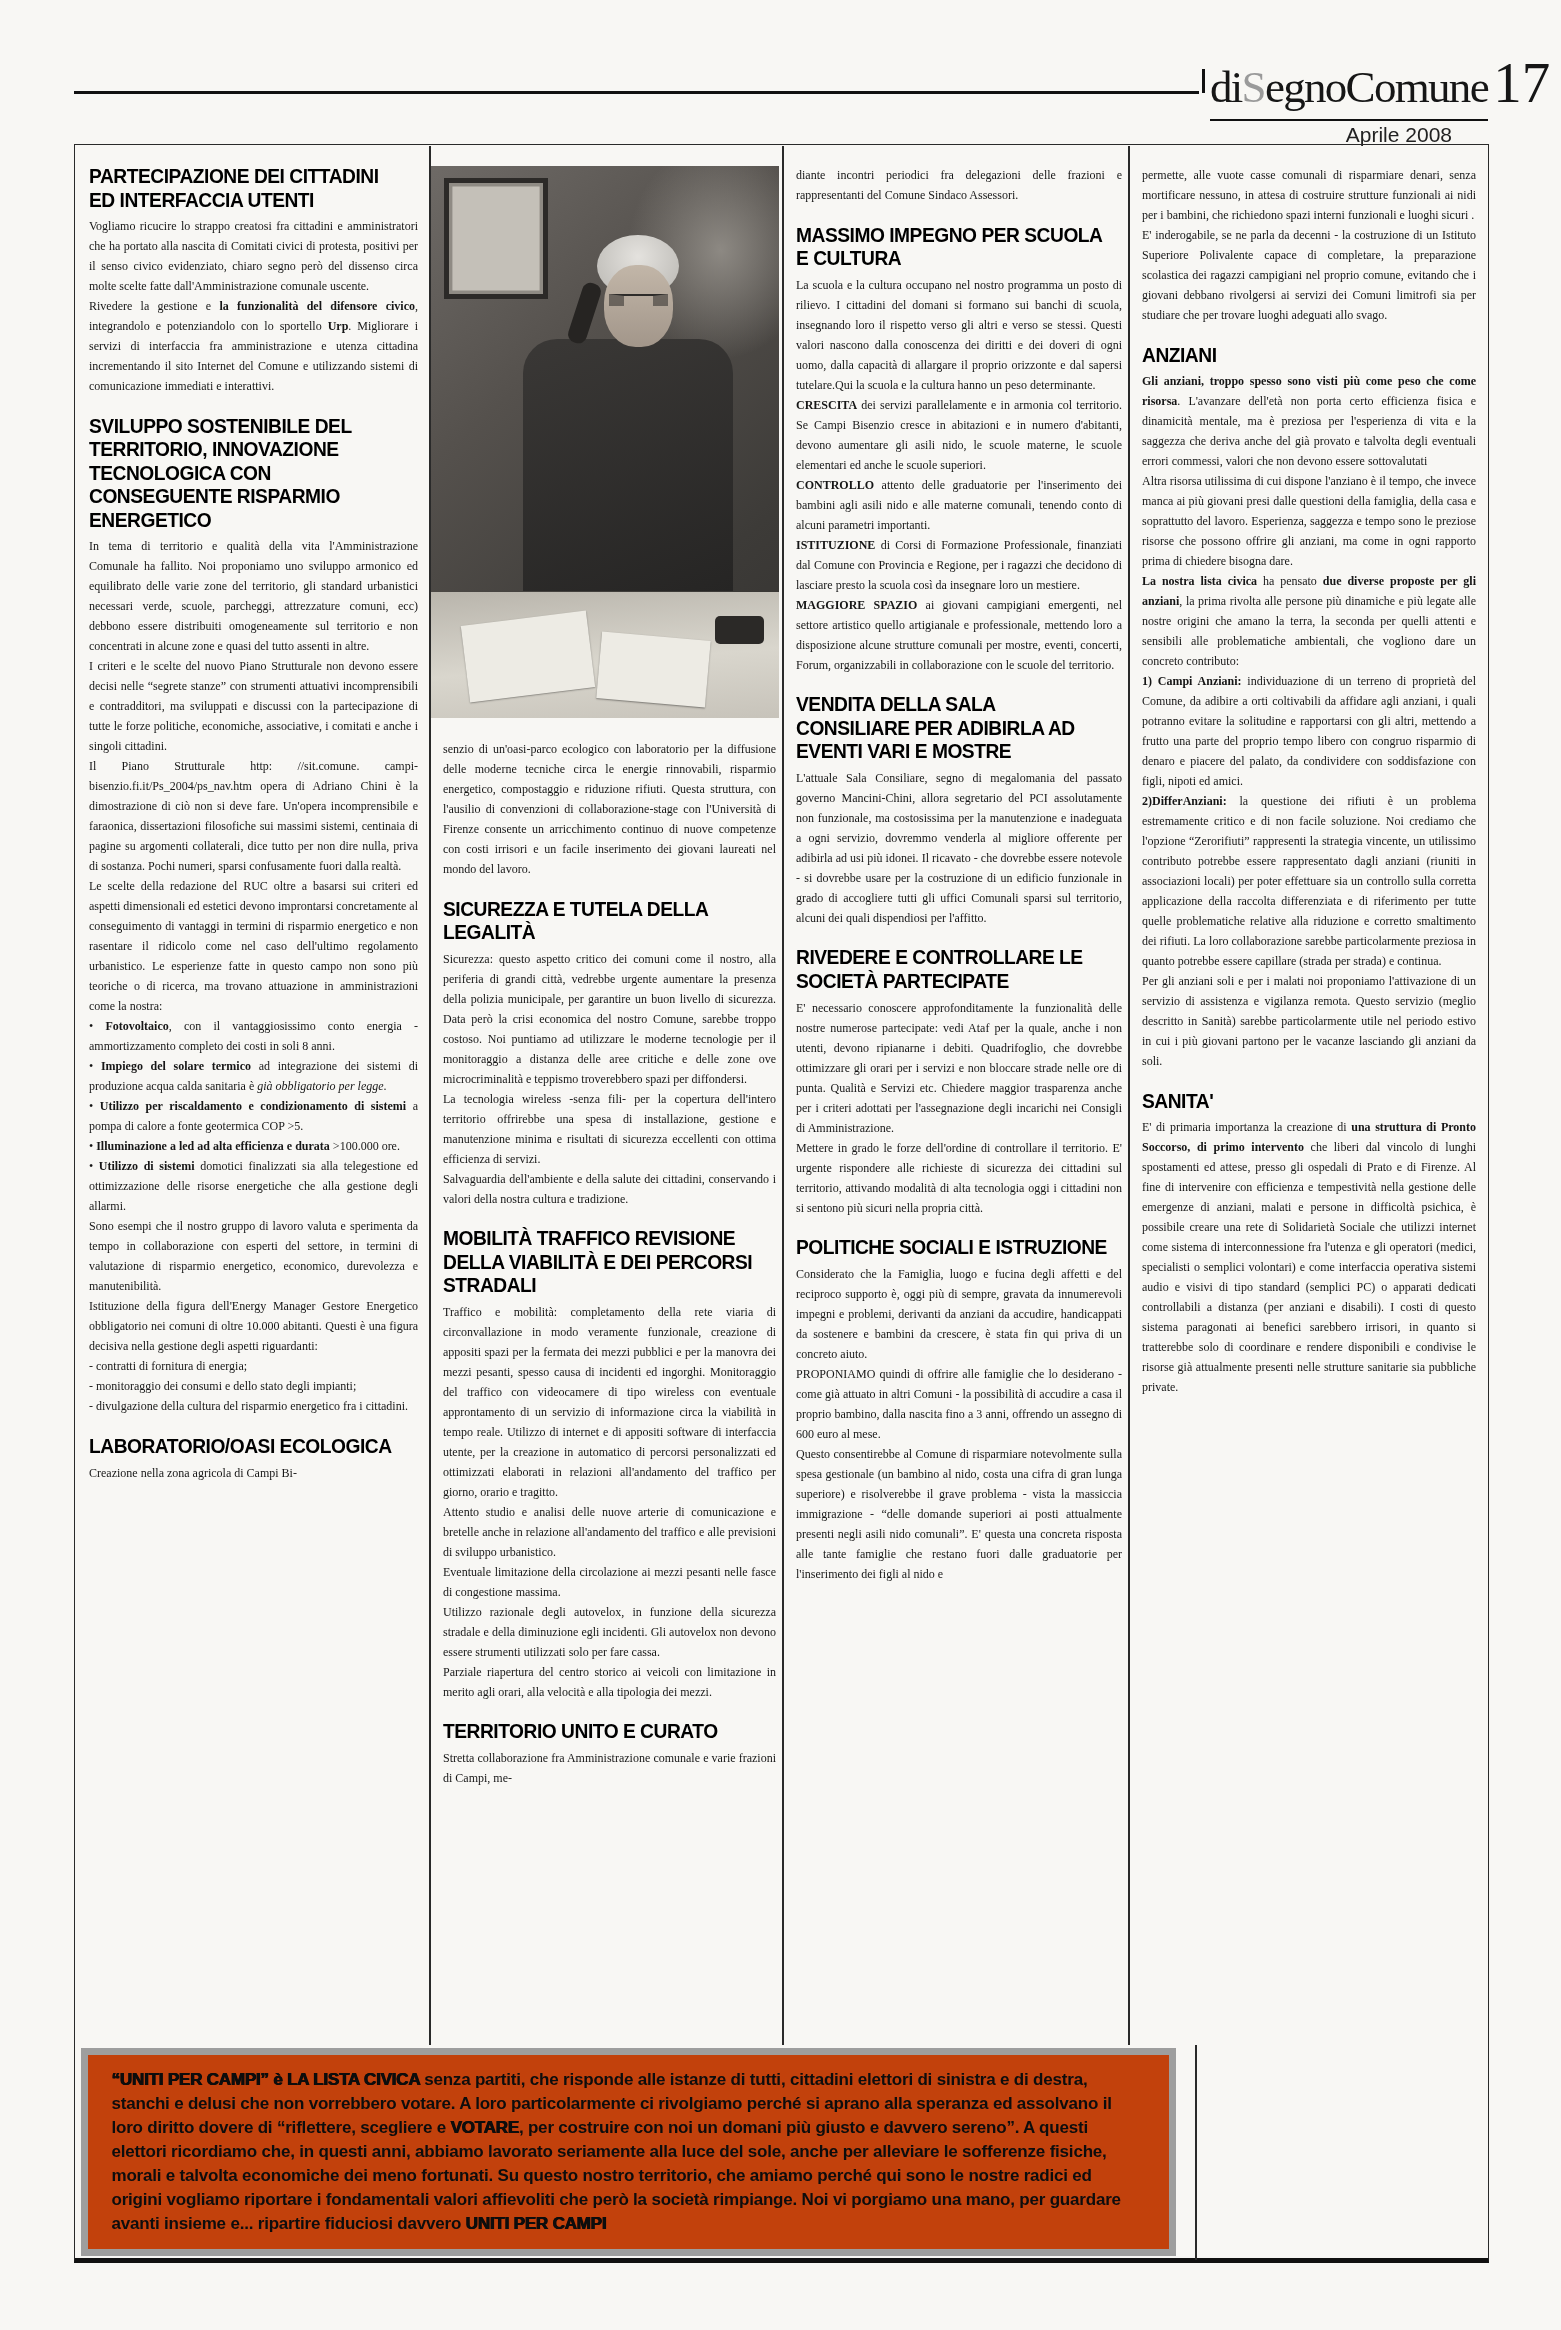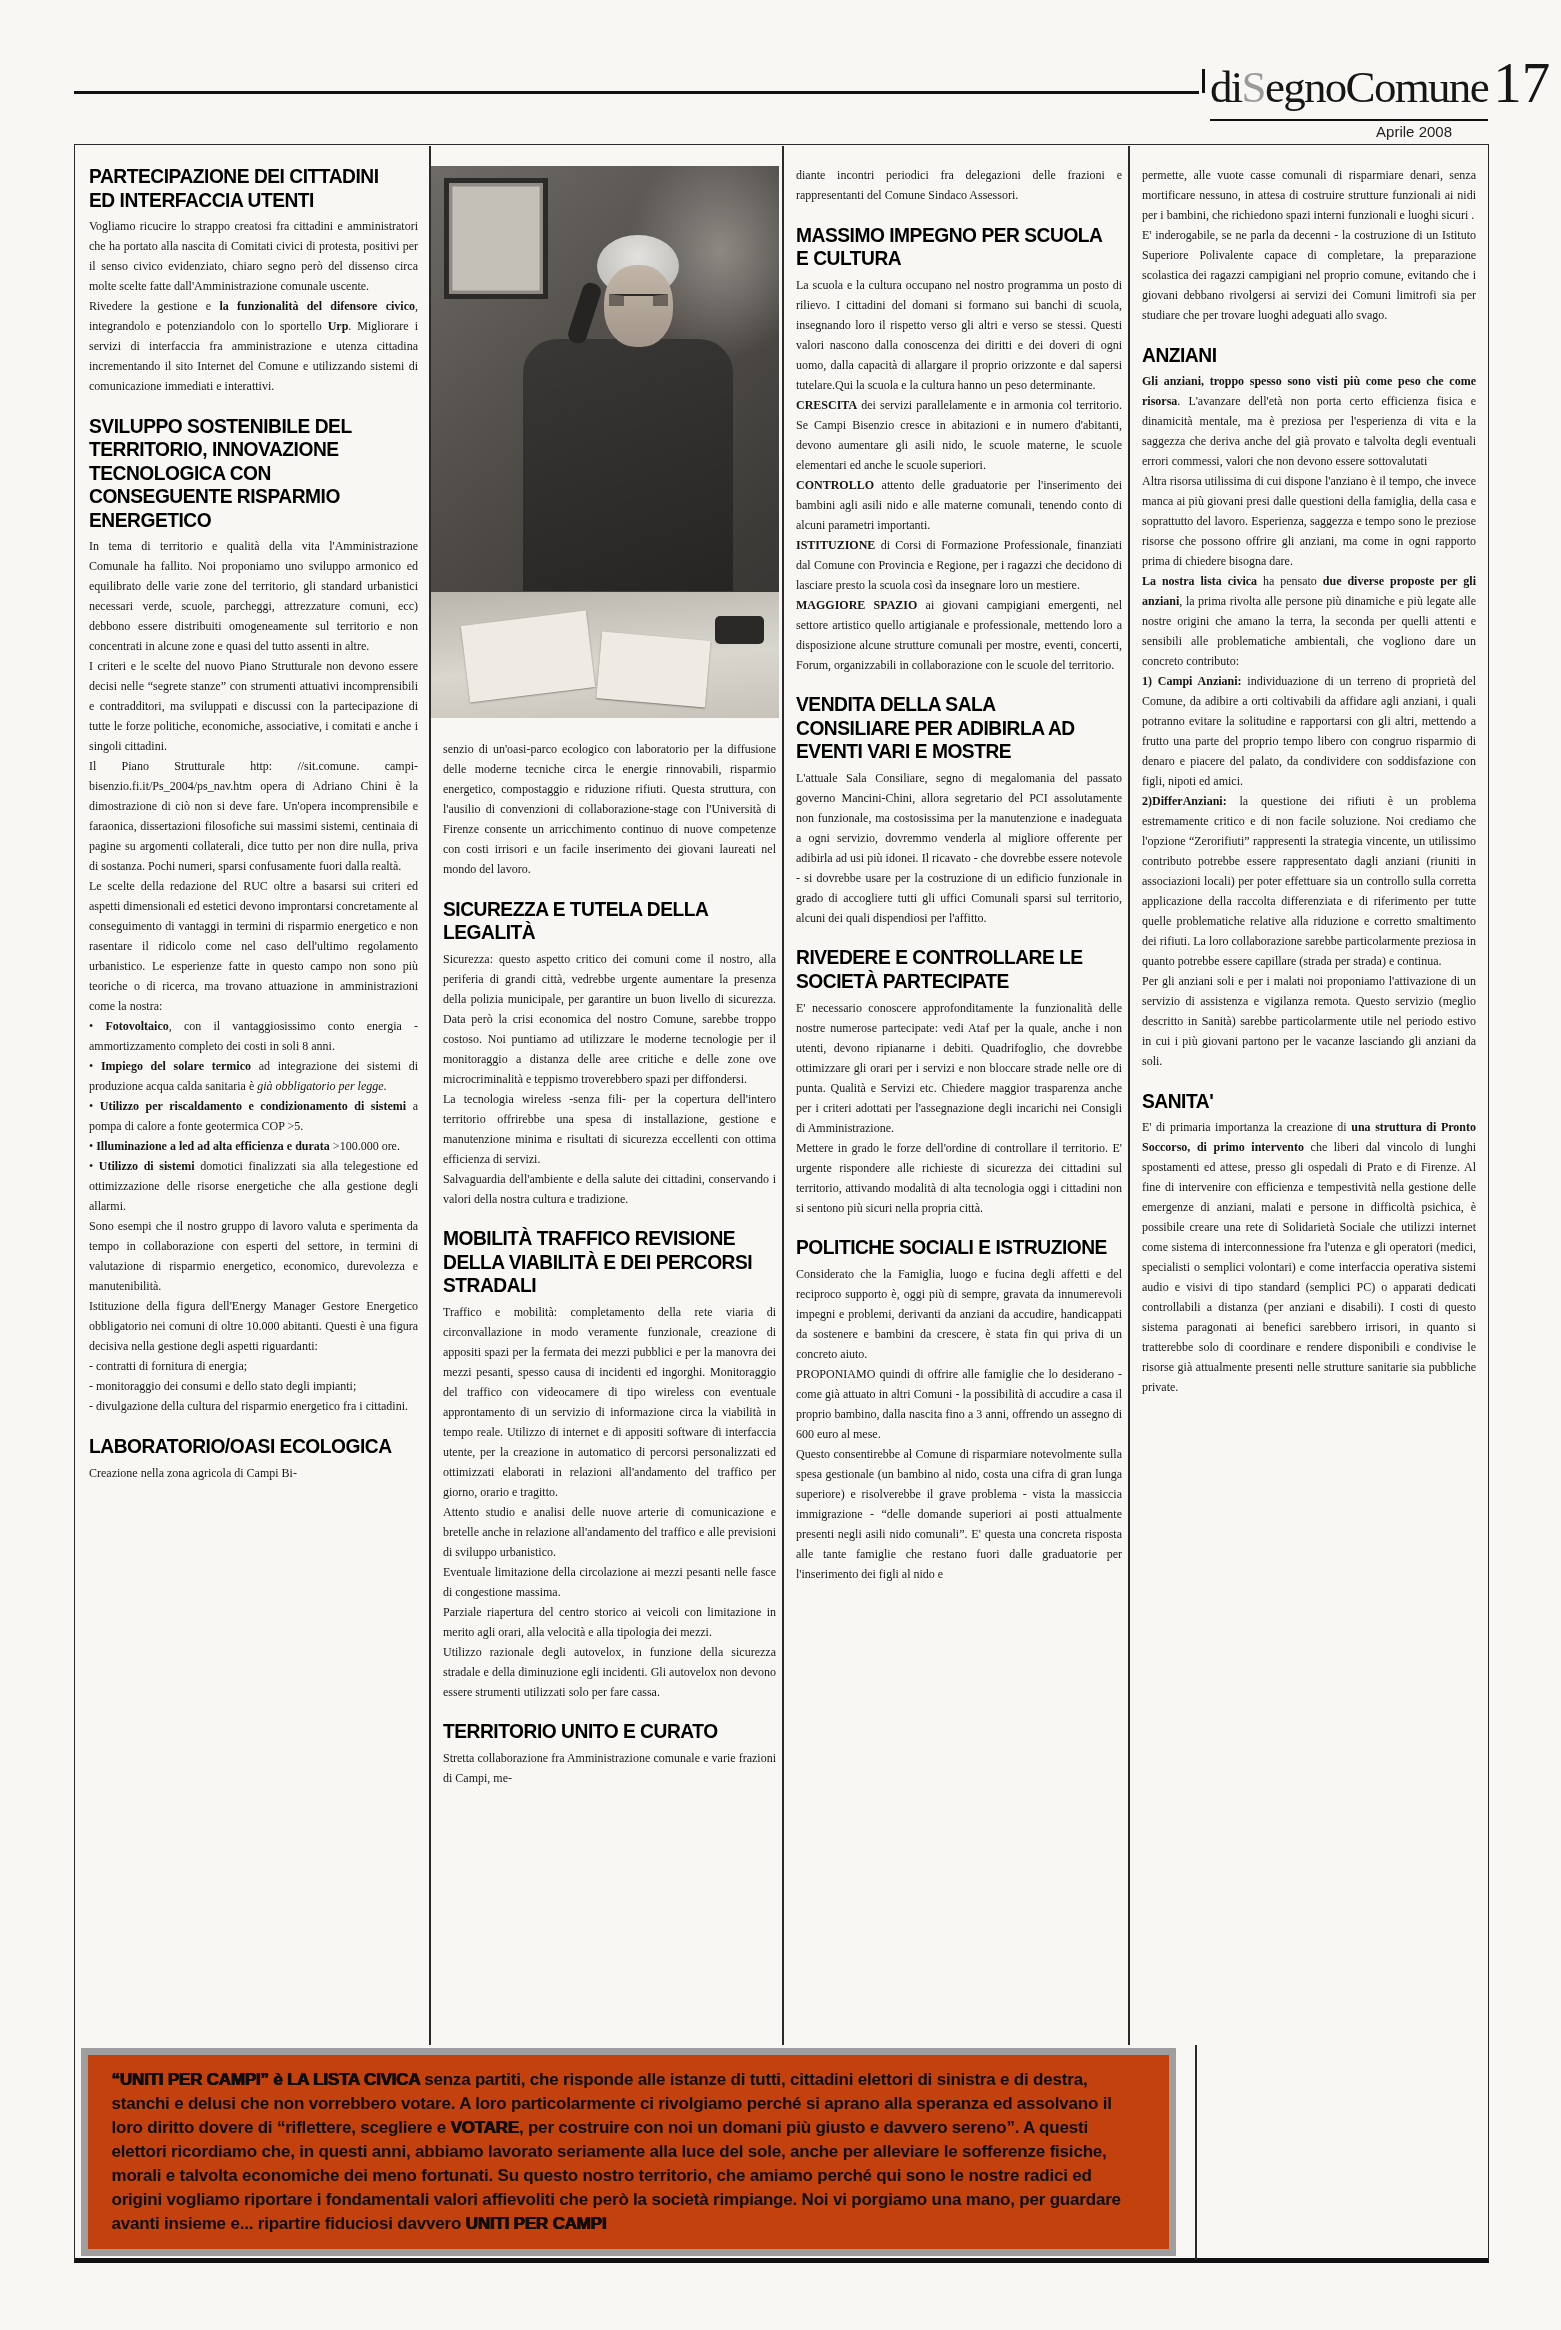--- a/index.html
+++ b/index.html
@@ -7,21 +7,21 @@
         font-family:"Liberation Serif",serif;color:#161616;overflow:hidden;}
 
   
   .mast-rule{position:absolute;left:74px;top:91px;width:1125px;height:2.5px;background:#111;}
   .mast-tick{position:absolute;left:1202px;top:69px;width:2.5px;height:24px;background:#111;}
   .masthead{position:absolute;left:1210px;top:50px;white-space:nowrap;}
   .mast-name{font-size:45px;letter-spacing:-1.7px;border-bottom:2.5px solid #111;padding-bottom:7px;}
   .mast-name .gray{color:#9a9a9a;}
   .mast-num{font-size:57px;margin-left:2px;}
   .mast-date{position:absolute;left:1209px;top:123px;width:243px;text-align:right;
-             font-family:"Liberation Sans",sans-serif;font-size:15px;color:#222;}
+             font-family:"Liberation Sans",sans-serif;font-size:21px;color:#222;}
 
   
   .frame{position:absolute;left:74px;top:144px;width:1415px;height:2119px;
          border:1.7px solid #2a2a2a;border-bottom:5px solid #111;box-sizing:border-box;}
   .vline{position:absolute;top:146px;width:1.7px;height:1899px;background:#2a2a2a;}
   .v1{left:429px;} .v2{left:782px;} .v3{left:1128px;}
   .v4{position:absolute;left:1195px;top:2045px;width:1.7px;height:215px;background:#2a2a2a;}
 
   
   .col{position:absolute;top:165px;height:1877px;overflow:hidden;text-align:justify;}
@@ -129,22 +129,22 @@
   <div class="col c2">
       <p class="para"><span>senzio di un'oasi-parco ecologico con laboratorio per la diffusione delle moderne tecniche circa le energie rinnovabili, risparmio energetico, compostaggio e riduzione rifiuti. Questa struttura, con l'ausilio di convenzioni di collaborazione-stage con l'Università di Firenze consente un arricchimento continuo di nuove competenze con costi irrisori e un facile inserimento dei giovani laureati nel mondo del lavoro.</span></p>
       <h3 class="hd">SICUREZZA E TUTELA DELLA LEGALITÀ</h3>
       <p class="para"><span>Sicurezza: questo aspetto critico dei comuni come il nostro, alla periferia di grandi città, vedrebbe urgente aumentare la presenza della polizia municipale, per garantire un buon livello di sicurezza. Data però la crisi economica del nostro Comune, sarebbe troppo costoso. Noi puntiamo ad utilizzare le moderne tecnologie per il monitoraggio a distanza delle aree critiche e delle zone ove microcriminalità e teppismo troverebbero spazi per diffondersi.</span></p>
       <p class="para"><span>La tecnologia wireless -senza fili- per la copertura dell'intero territorio offrirebbe una spesa di installazione, gestione e manutenzione minima e risultati di sicurezza eccellenti con ottima efficienza di servizi.</span></p>
       <p class="para"><span>Salvaguardia dell'ambiente e della salute dei cittadini, conservando i valori della nostra cultura e tradizione.</span></p>
       <h3 class="hd">MOBILITÀ TRAFFICO REVISIONE DELLA VIABILITÀ E DEI PERCORSI STRADALI</h3>
       <p class="para"><span>Traffico e mobilità: completamento della rete viaria di circonvallazione in modo veramente funzionale, creazione di appositi spazi per la fermata dei mezzi pubblici e per la manovra dei mezzi pesanti, spesso causa di incidenti ed ingorghi. Monitoraggio del traffico con videocamere di tipo wireless con eventuale approntamento di un servizio di informazione circa la viabilità in tempo reale. Utilizzo di internet e di appositi software di interfaccia utente, per la creazione in automatico di percorsi personalizzati ed ottimizzati elaborati in relazioni all'andamento del traffico per giorno, orario e tragitto.</span></p>
       <p class="para"><span>Attento studio e analisi delle nuove arterie di comunicazione e bretelle anche in relazione all'andamento del traffico e alle previsioni di sviluppo urbanistico.</span></p>
       <p class="para"><span>Eventuale limitazione della circolazione ai mezzi pesanti nelle fasce di congestione massima.</span></p>
+      <p class="para"><span>Utilizzo razionale degli autovelox, in funzione della sicurezza stradale e della diminuzione egli incidenti. Gli autovelox non devono essere strumenti utilizzati solo per fare cassa.</span></p>
       <p class="para"><span>Parziale riapertura del centro storico ai veicoli con limitazione in merito agli orari, alla velocità e alla tipologia dei mezzi.</span></p>
-      <p class="para"><span>Utilizzo razionale degli autovelox, in funzione della sicurezza stradale e della diminuzione egli incidenti. Gli autovelox non devono essere strumenti utilizzati solo per fare cassa.</span></p>
       <h3 class="hd">TERRITORIO UNITO E CURATO</h3>
       <p class="para"><span>Stretta collaborazione fra Amministrazione comunale e varie frazioni di Campi, me-</span></p>
     </div>
   <div class="col c3">
       <p class="para"><span>diante incontri periodici fra delegazioni delle frazioni e rappresentanti del Comune Sindaco Assessori.</span></p>
       <h3 class="hd">MASSIMO IMPEGNO PER SCUOLA E CULTURA</h3>
       <p class="para"><span>La scuola e la cultura occupano nel nostro programma un posto di rilievo. I cittadini del domani si formano sui banchi di scuola, insegnando loro il rispetto verso gli altri e verso se stessi. Questi valori nascono dalla conoscenza dei diritti e dei doveri di ogni uomo, dalla capacità di allargare il proprio orizzonte e dal sapersi tutelare.Qui la scuola e la cultura hanno un peso determinante.</span></p>
       <p class="para"><span class="b">CRESCITA</span><span> dei servizi parallelamente e in armonia col territorio. Se Campi Bisenzio cresce in abitazioni e in numero d'abitanti, devono aumentare gli asili nido, le scuole materne, le scuole elementari ed anche le scuole superiori.</span></p>
       <p class="para"><span class="b">CONTROLLO</span><span> attento delle graduatorie per l'inserimento dei bambini agli asili nido e alle materne comunali, tenendo conto di alcuni parametri importanti.</span></p>
       <p class="para"><span class="b">ISTITUZIONE</span><span> di Corsi di Formazione Professionale, finanziati dal Comune con Provincia e Regione, per i ragazzi che decidono di lasciare presto la scuola così da insegnare loro un mestiere.</span></p>

